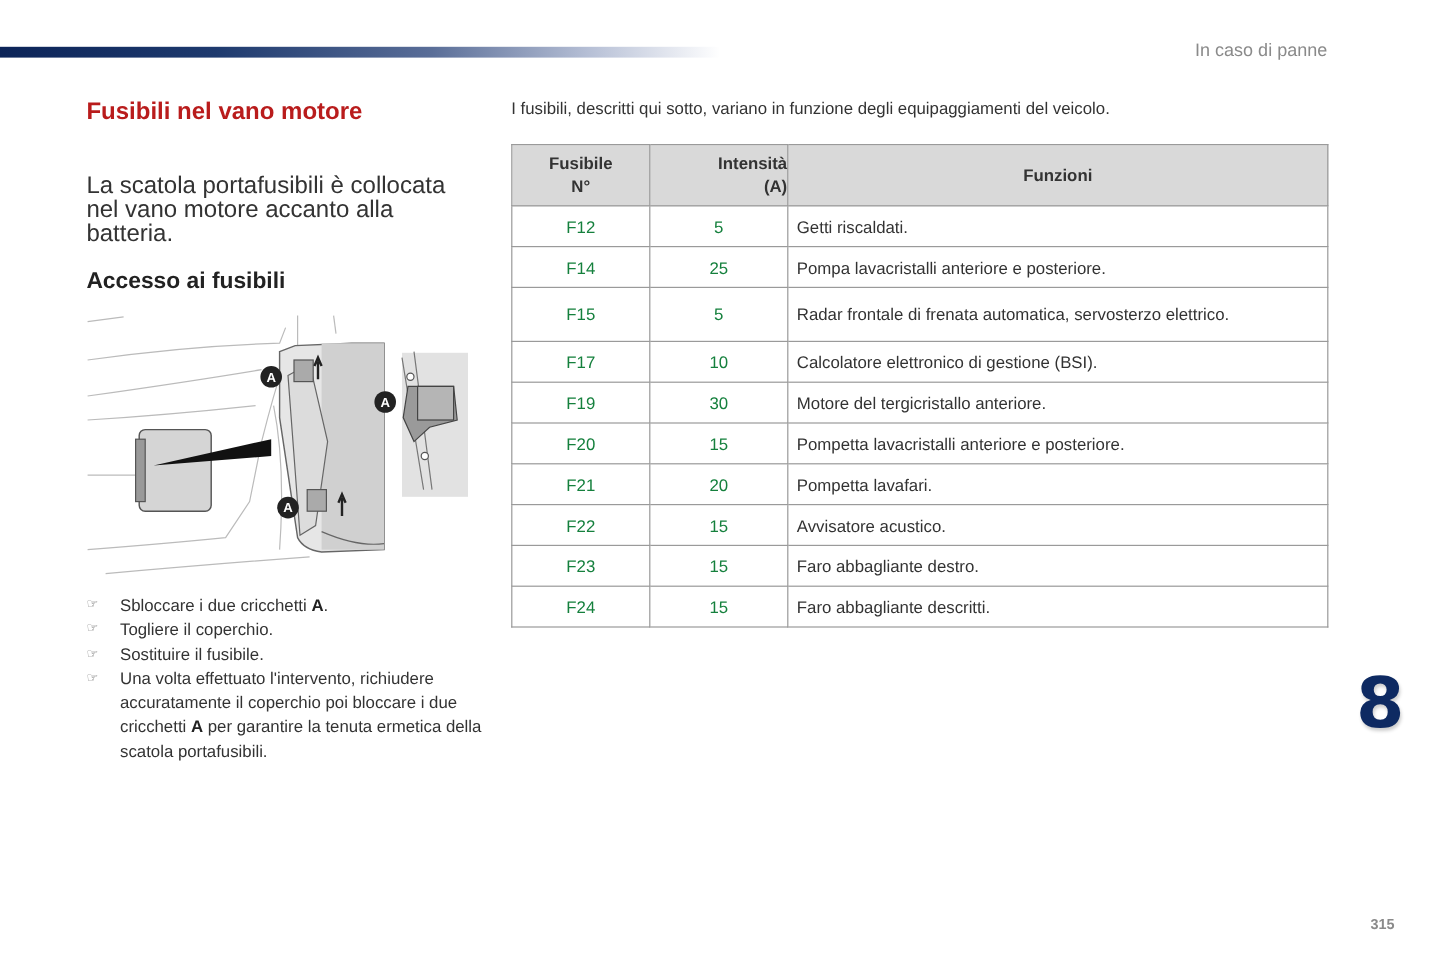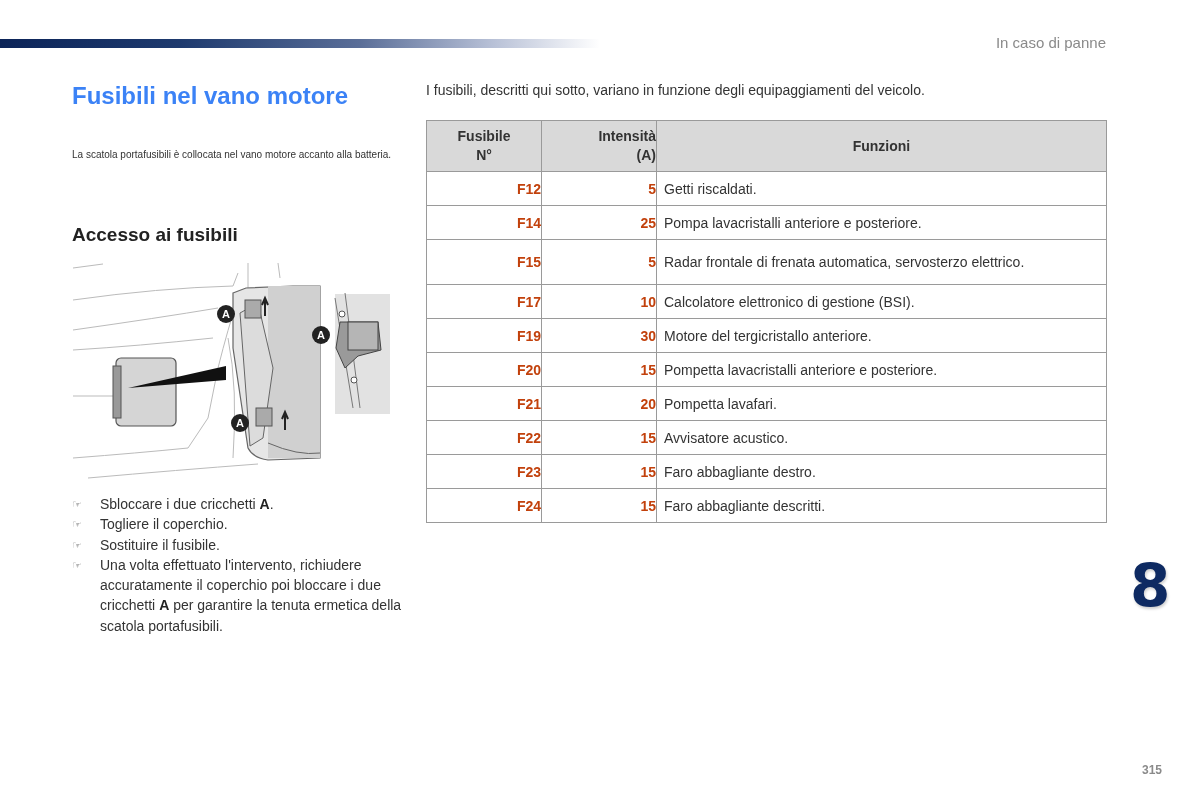--- a/index.html
+++ b/index.html
@@ -7,37 +7,37 @@
     width:1200px; height:800px; background:#ffffff; position:relative; overflow:hidden;
     font-family:"Liberation Sans", sans-serif; color:#2a2a2a;
   }
   .top-bar {
     position:absolute; left:0; top:39px; width:600px; height:9px;
     background:linear-gradient(to right, #0c2458 0%, #1e3a6e 30%, #5a6e98 60%, #b7c0d6 82%, #ffffff 100%);
   }
   .section-title {
     position:absolute; right:94px; top:34px; font-size:15px; color:#8a8a8a;
   }
-  .h1 { position:absolute; left:72px; top:82px; font-size:24px; font-weight:bold; color:#3b82f6; margin:0; }
-  .intro { position:absolute; left:72px; top:145px; width:320px; font-size:10px; line-height:20px; color:#333; margin:0; }
+  .h1 { position:absolute; left:72px; top:82px; font-size:20px; font-weight:bold; color:#b91c1c; margin:0; }
+  .intro { position:absolute; left:72px; top:145px; width:320px; font-size:20px; line-height:20px; color:#333; margin:0; }
   .h2 { position:absolute; left:72px; top:224px; font-size:19px; font-weight:bold; color:#222; margin:0; }
   .illustration { position:absolute; left:68px; top:258px; width:325px; height:225px; }
   .steps { position:absolute; left:72px; top:494px; width:330px; margin:0; padding:0; list-style:none; font-size:14px; line-height:20.3px; color:#333; }
   .steps li { position:relative; padding-left:28px; }
   .steps .bullet { position:absolute; left:0; top:0; font-size:11px; color:#777; }
   .steps b { color:#222; }
   .table-intro { position:absolute; left:426px; top:82px; font-size:14px; color:#333; margin:0; }
   table.fuses {
     position:absolute; left:426px; top:120px; width:681px; border-collapse:collapse;
     font-size:14px; color:#333;
   }
   table.fuses th, table.fuses td { border:1.5px solid #9a9a9a; }
   table.fuses th { background:#d9d9d9; font-weight:bold; color:#333; height:50px; line-height:19px; padding:0; }
   table.fuses td { height:33px; padding:0; }
-  table.fuses td.num { text-align:right; font-weight:bold; color:#c2410c; }
+  table.fuses td.num { text-align:center; font-weight:normal; color:#15803d; }
   table.fuses td.fn { padding-left:7px; }
   table.fuses tr.tall td { height:44px; }
   .col1 { width:114px;text-align:center; } .col2 { width:114px;text-align:right; }
   .chapter { position:absolute; left:1130px; top:552px; font-size:58px; font-weight:bold; color:#0e2a62; font-family:"DejaVu Sans", sans-serif; text-shadow:1px 2px 3px rgba(0,0,0,0.2); }
   .page-num { position:absolute; left:1142px; top:763px; font-size:12px; font-weight:bold; color:#8a8a8a; }
 </style>
 </head>
 <body>
 
 <div class="top-bar"></div>

